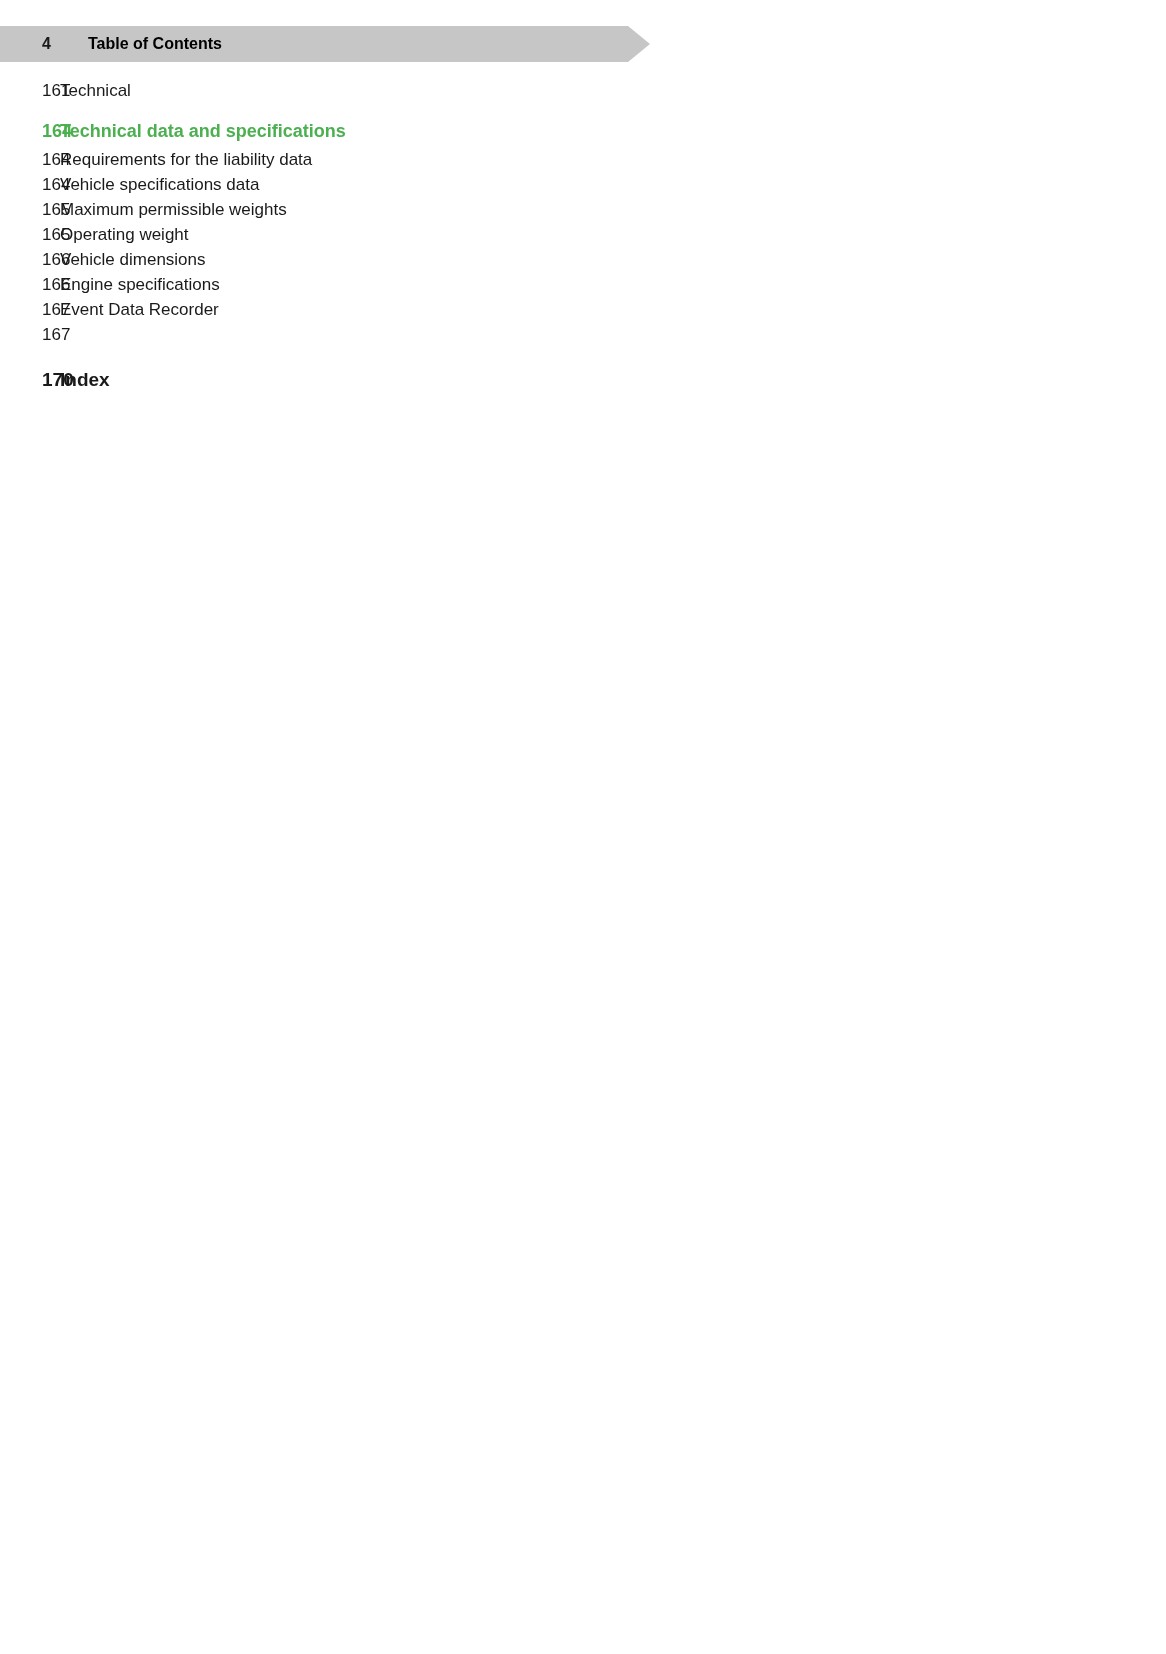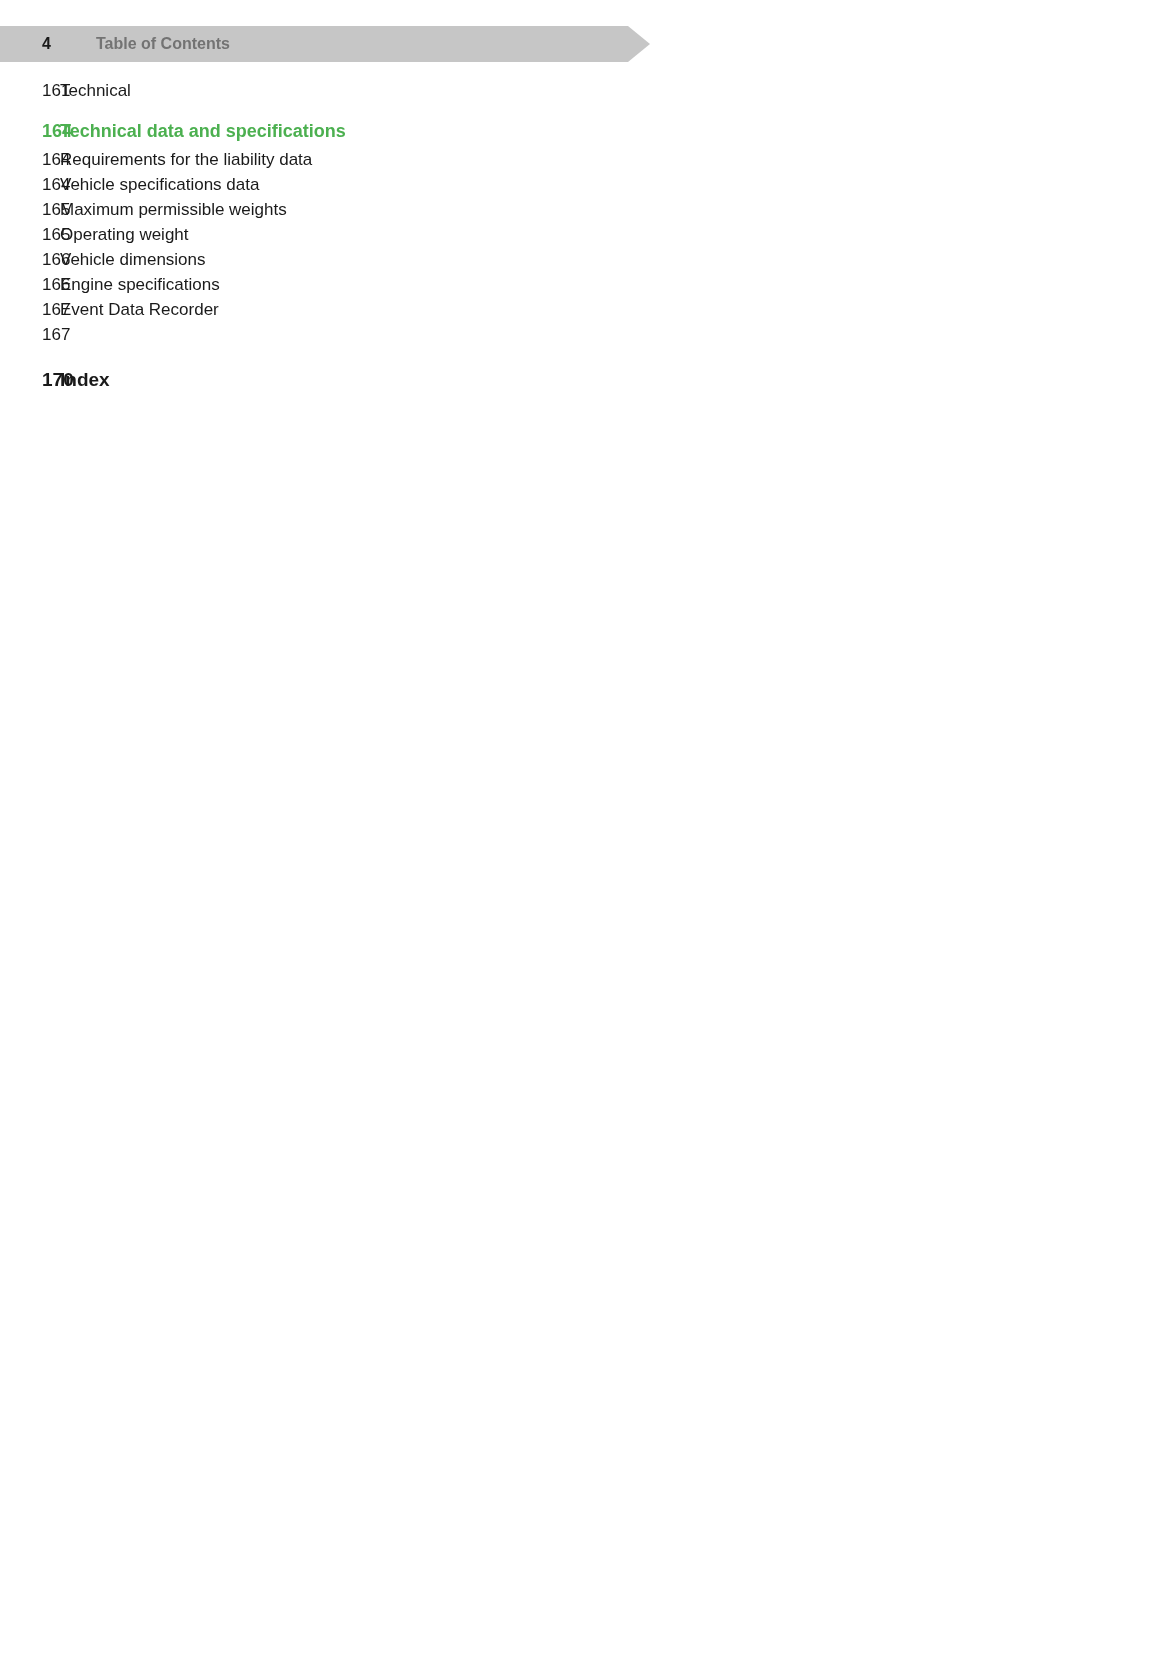--- a/index.html
+++ b/index.html
@@ -39,22 +39,21 @@
   .header-page-num {
     font-size: 16px;
     font-weight: bold;
     color: #1a1a1a;
     margin-left: 42px;
     width: 46px;
   }
   .header-title {
     font-size: 16px;
     font-weight: bold;
-    color: #737373;
-    margin-left: 8px;
+    color: #000000;
   }
 
   
   .toc {
     position: absolute;
     top: 78px;
     left: 0;
     width: 640px;
   }
   .toc-row {

